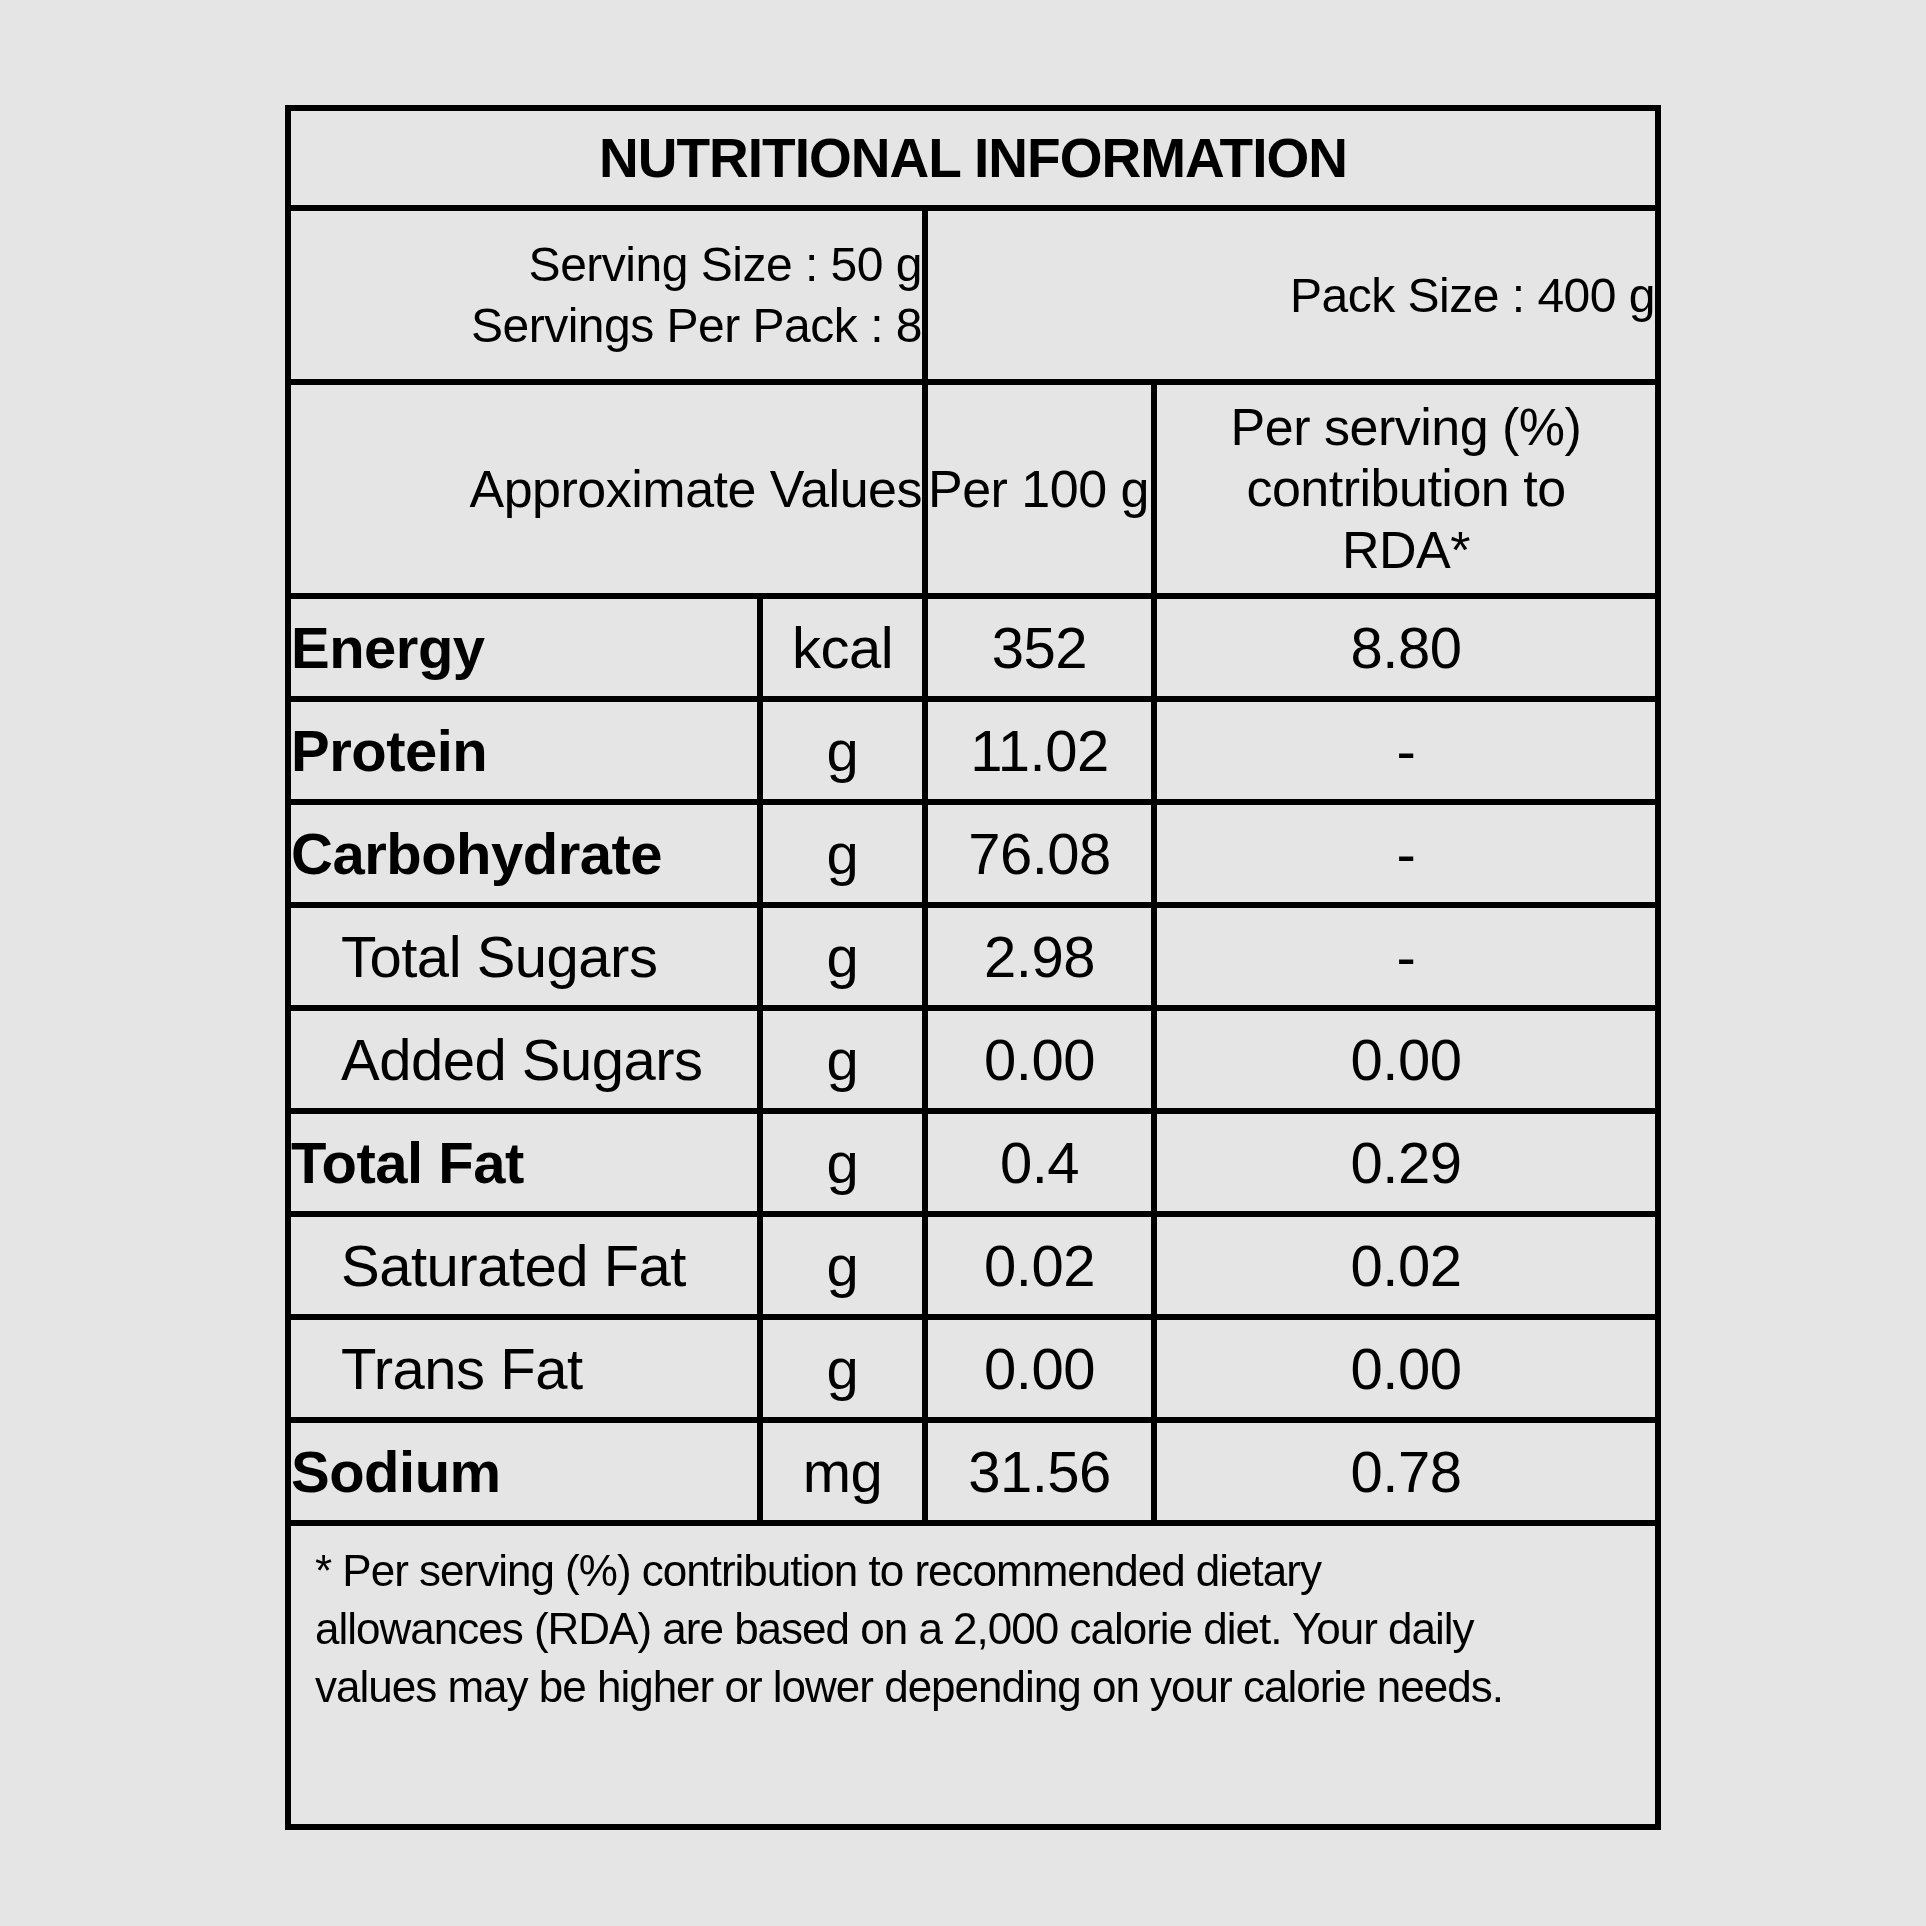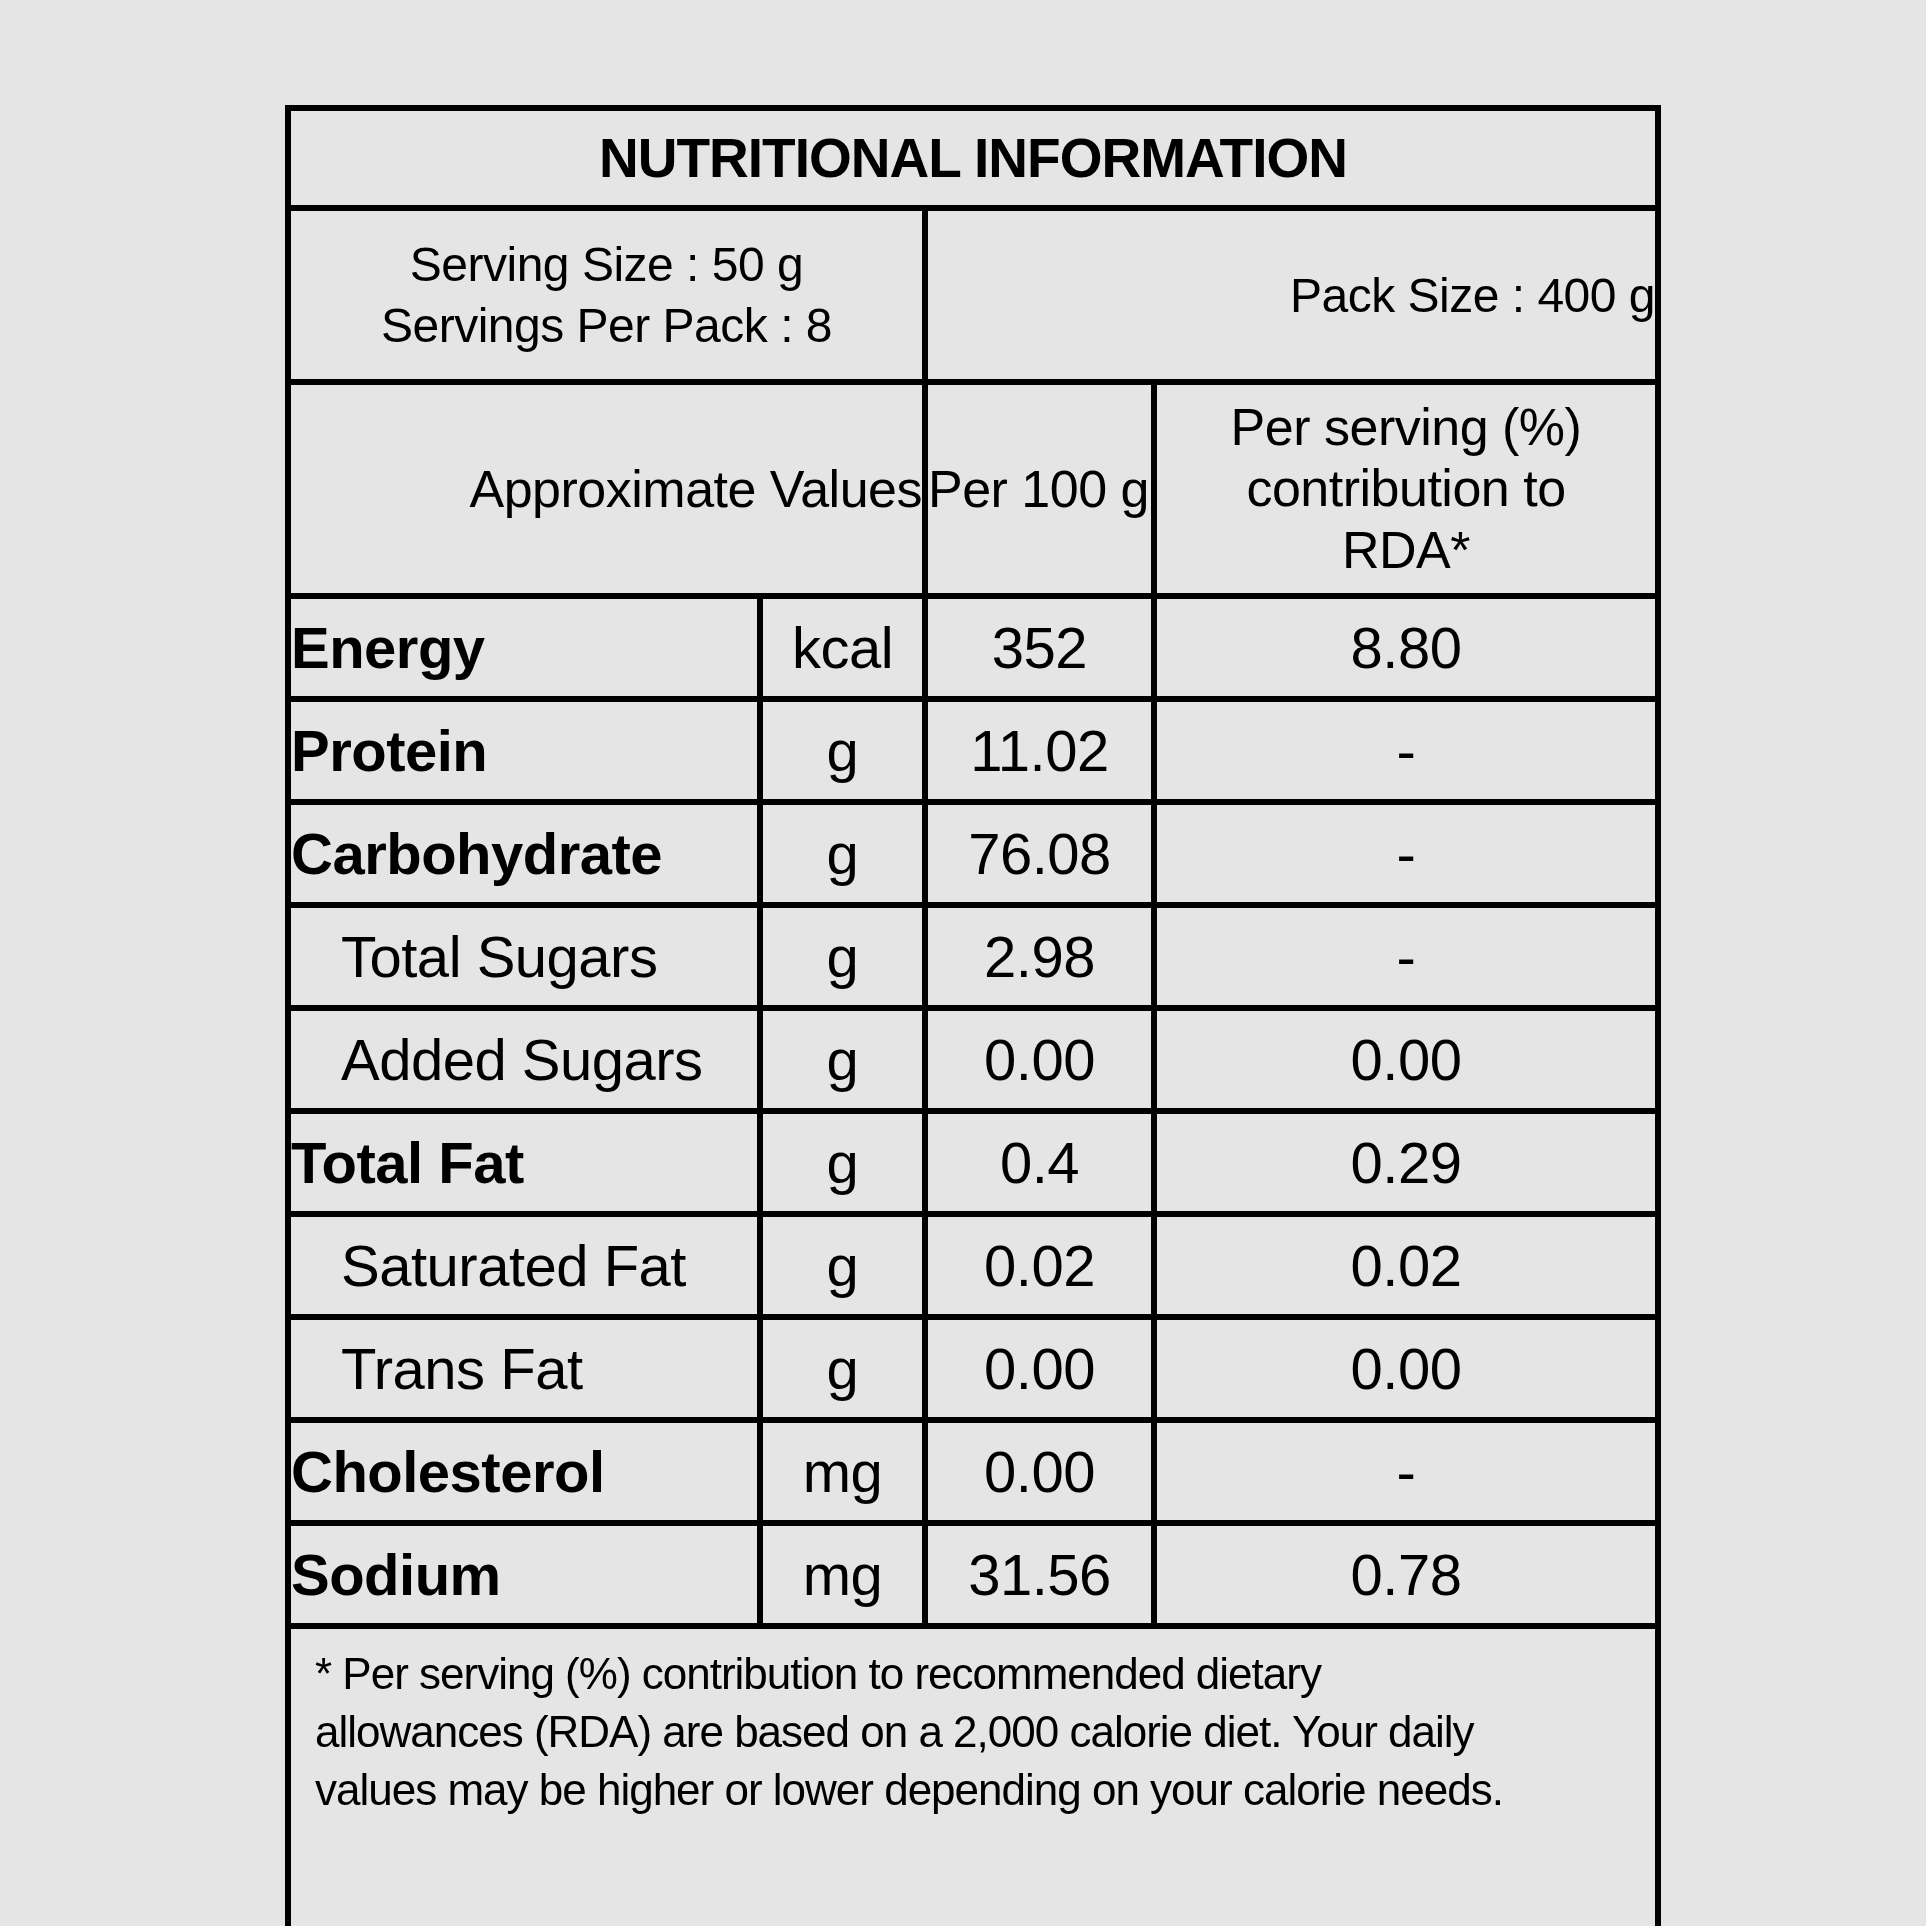--- a/index.html
+++ b/index.html
@@ -39,21 +39,21 @@
     font-size: 55px;
     font-weight: 700;
     letter-spacing: -1px;
   }
   
   tr.serving-row td {
     height: 168px;
     font-size: 48px;
   }
   td.serving-cell {
-    text-align: center;
+    text-align: right;
     padding-left: 22px;
     line-height: 1.28;
     white-space: pre-line;
   }
   td.pack-cell {
     text-align: right;
   }
   
   tr.header-row td {
     height: 208px;
@@ -181,26 +181,20 @@
       <td class="rda">0.02</td>
     </tr>
 
     <tr class="data-row sub">
       <td class="nutrient">Trans Fat</td>
       <td class="unit">g</td>
       <td class="val">0.00</td>
       <td class="rda">0.00</td>
     </tr>
 
-    <tr class="data-row main">
-      <td class="nutrient">Cholesterol</td>
-      <td class="unit">mg</td>
-      <td class="val">0.00</td>
-      <td class="rda">-</td>
-    </tr>
 
     <tr class="data-row main">
       <td class="nutrient">Sodium</td>
       <td class="unit">mg</td>
       <td class="val">31.56</td>
       <td class="rda">0.78</td>
     </tr>
 
     <tr class="footnote-row">
       <td colspan="4">* Per serving (%) contribution to recommended dietary

